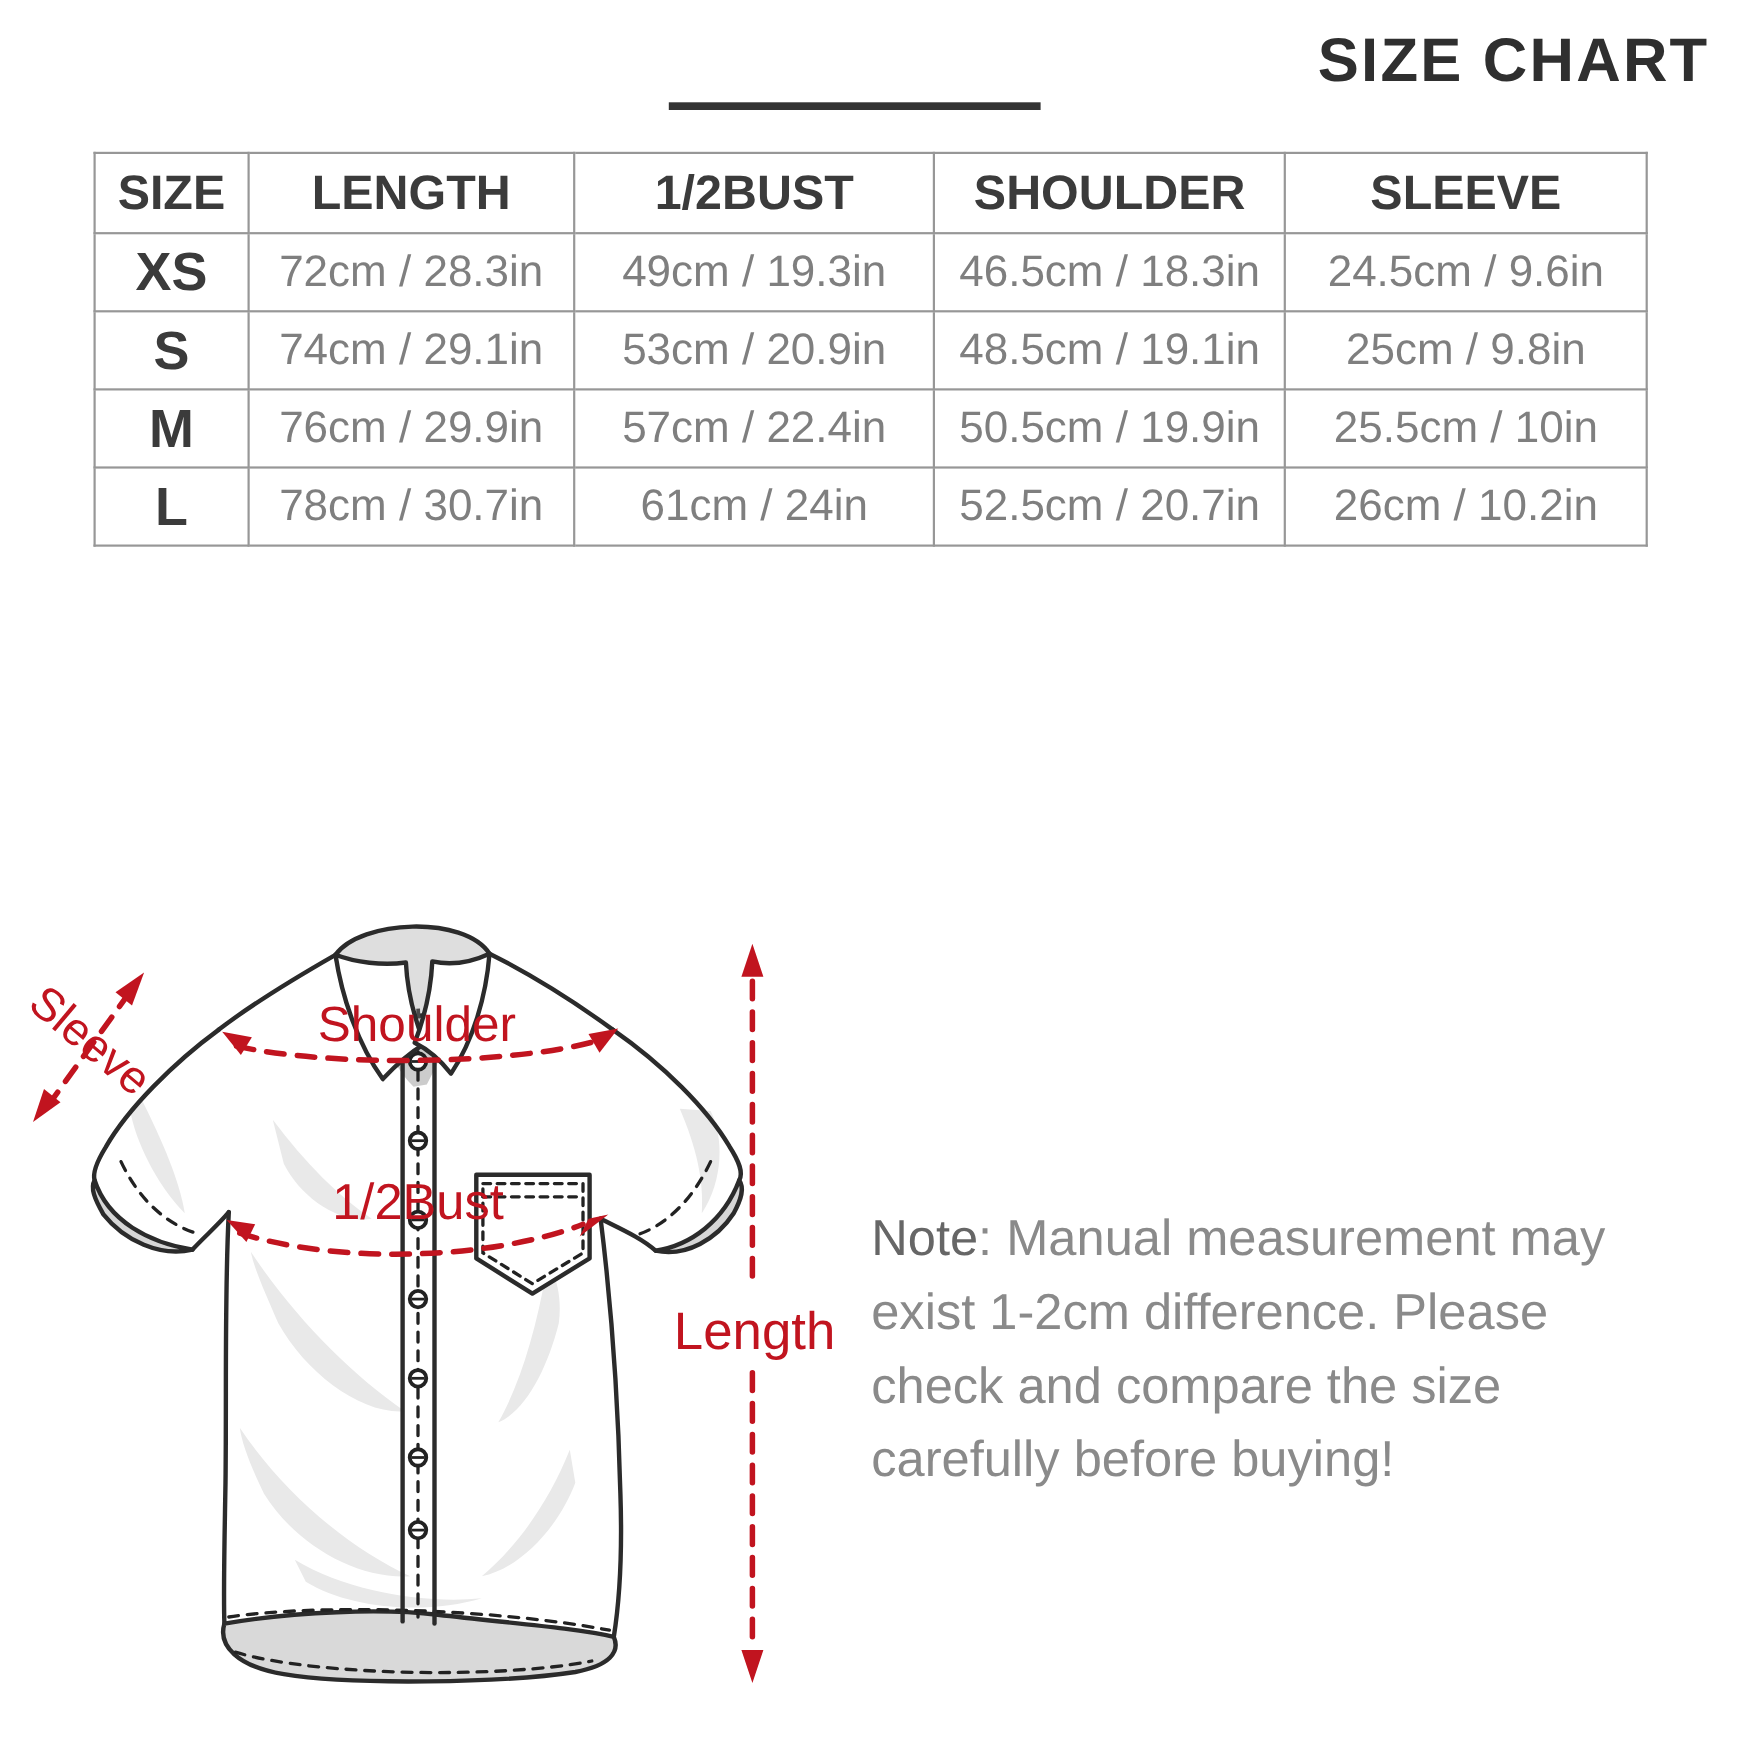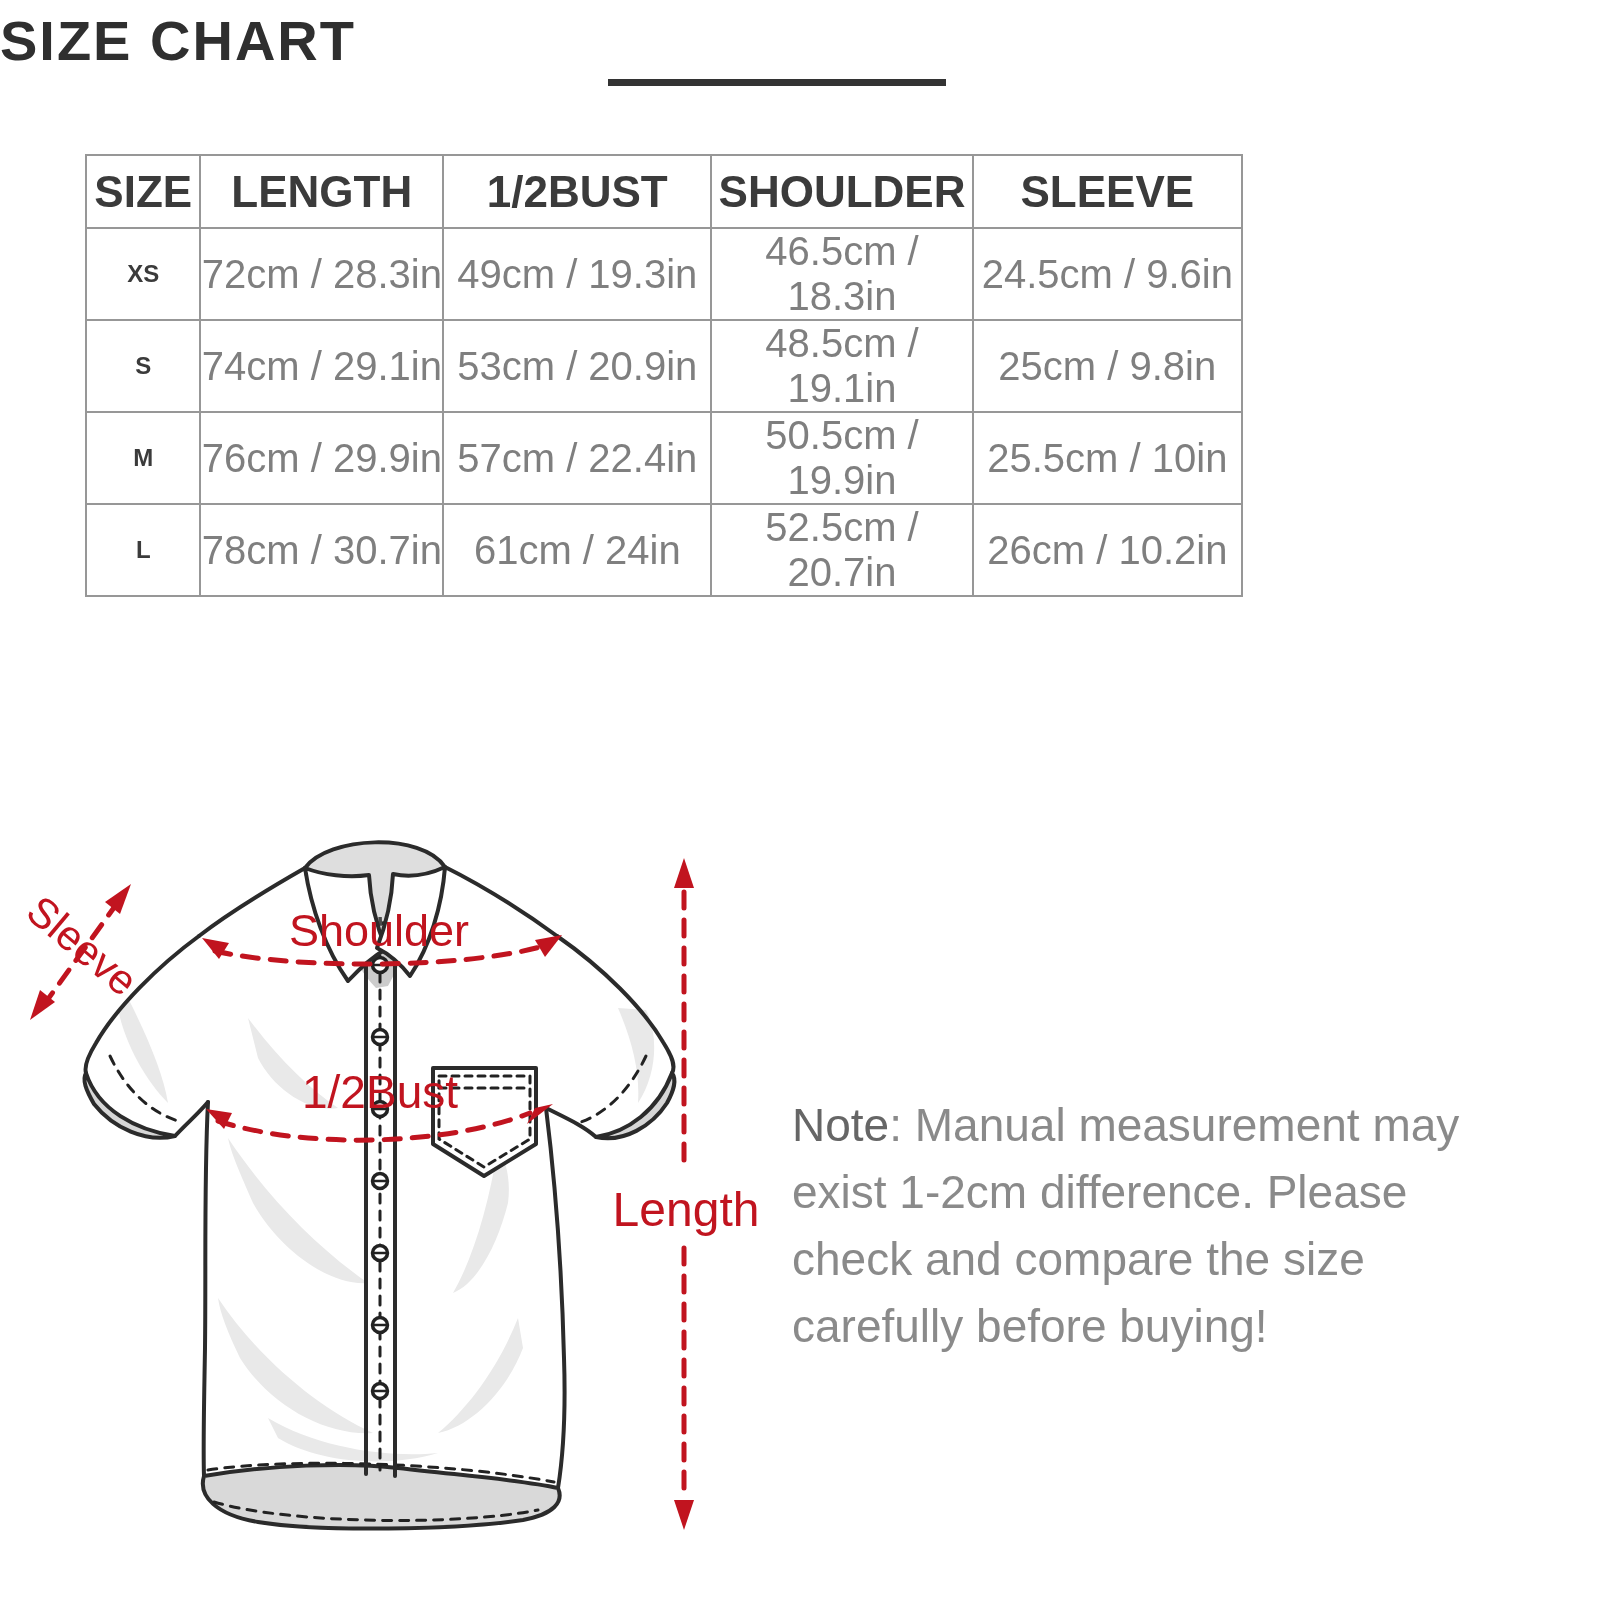--- a/index.html
+++ b/index.html
@@ -1,36 +1,36 @@
 <!DOCTYPE html>
 <html><head>
 <meta charset="utf-8">
 <style>
   html,body{margin:0;padding:0;}
   body{
     width:1600px;height:1600px;position:relative;background:#ffffff;
     font-family:"Liberation Sans","DejaVu Sans",sans-serif;overflow:hidden;
   }
   
-  .title-wrap{position:absolute;top:10px;left:0;width:1554px;text-align:left;}
+  .title-wrap{position:absolute;top:24px;left:0;width:1554px;text-align:right;}
   .title-wrap h1{
     margin:0;font-size:56px;font-weight:bold;color:#2f2f2f;letter-spacing:2px;line-height:1.1;
   }
   .title-underline{width:338px;height:7px;background:#333333;margin:7px auto 0 auto;}
   
   table.size-table{
-    position:absolute;left:85px;top:154px;width:1158px;
+    position:absolute;left:85px;top:138px;width:1413px;
     border-collapse:collapse;table-layout:fixed;
   }
   table.size-table th,table.size-table td{
     border:2px solid #979797;text-align:center;vertical-align:middle;padding:0;
   }
   table.size-table th{height:71px;font-size:44px;font-weight:bold;color:#3b3b3b;}
   table.size-table td{height:69px;font-size:40px;color:#7f7f7f;}
-  table.size-table td.size-cell{font-size:24px;font-weight:bold;color:#3b3b3b;}
+  table.size-table td.size-cell{font-size:49px;font-weight:bold;color:#3b3b3b;}
   
   .diagram{position:absolute;left:18px;top:818px;width:745px;height:772px;}
   .shirt-line{fill:none;stroke:#2b2b2b;stroke-width:4;stroke-linecap:round;stroke-linejoin:round;}
   .shirt-fill{fill:#ffffff;stroke:#2b2b2b;stroke-width:4;stroke-linejoin:round;}
   .gray-fill{fill:#d9d9d9;stroke:#2b2b2b;stroke-width:4;stroke-linejoin:round;}
   .wrinkle{fill:#e9e9e9;stroke:none;}
   .stitch{fill:none;stroke:#222222;stroke-width:3;stroke-dasharray:9 8;stroke-linecap:round;}
   .hatch{fill:none;stroke:#4a4a4a;stroke-width:10;stroke-dasharray:3.5 4.5;}
   .red-dash{fill:none;stroke:#c1141f;stroke-width:5;stroke-dasharray:16 12;stroke-linecap:round;}
   .red-head{fill:#c1141f;stroke:none;}

